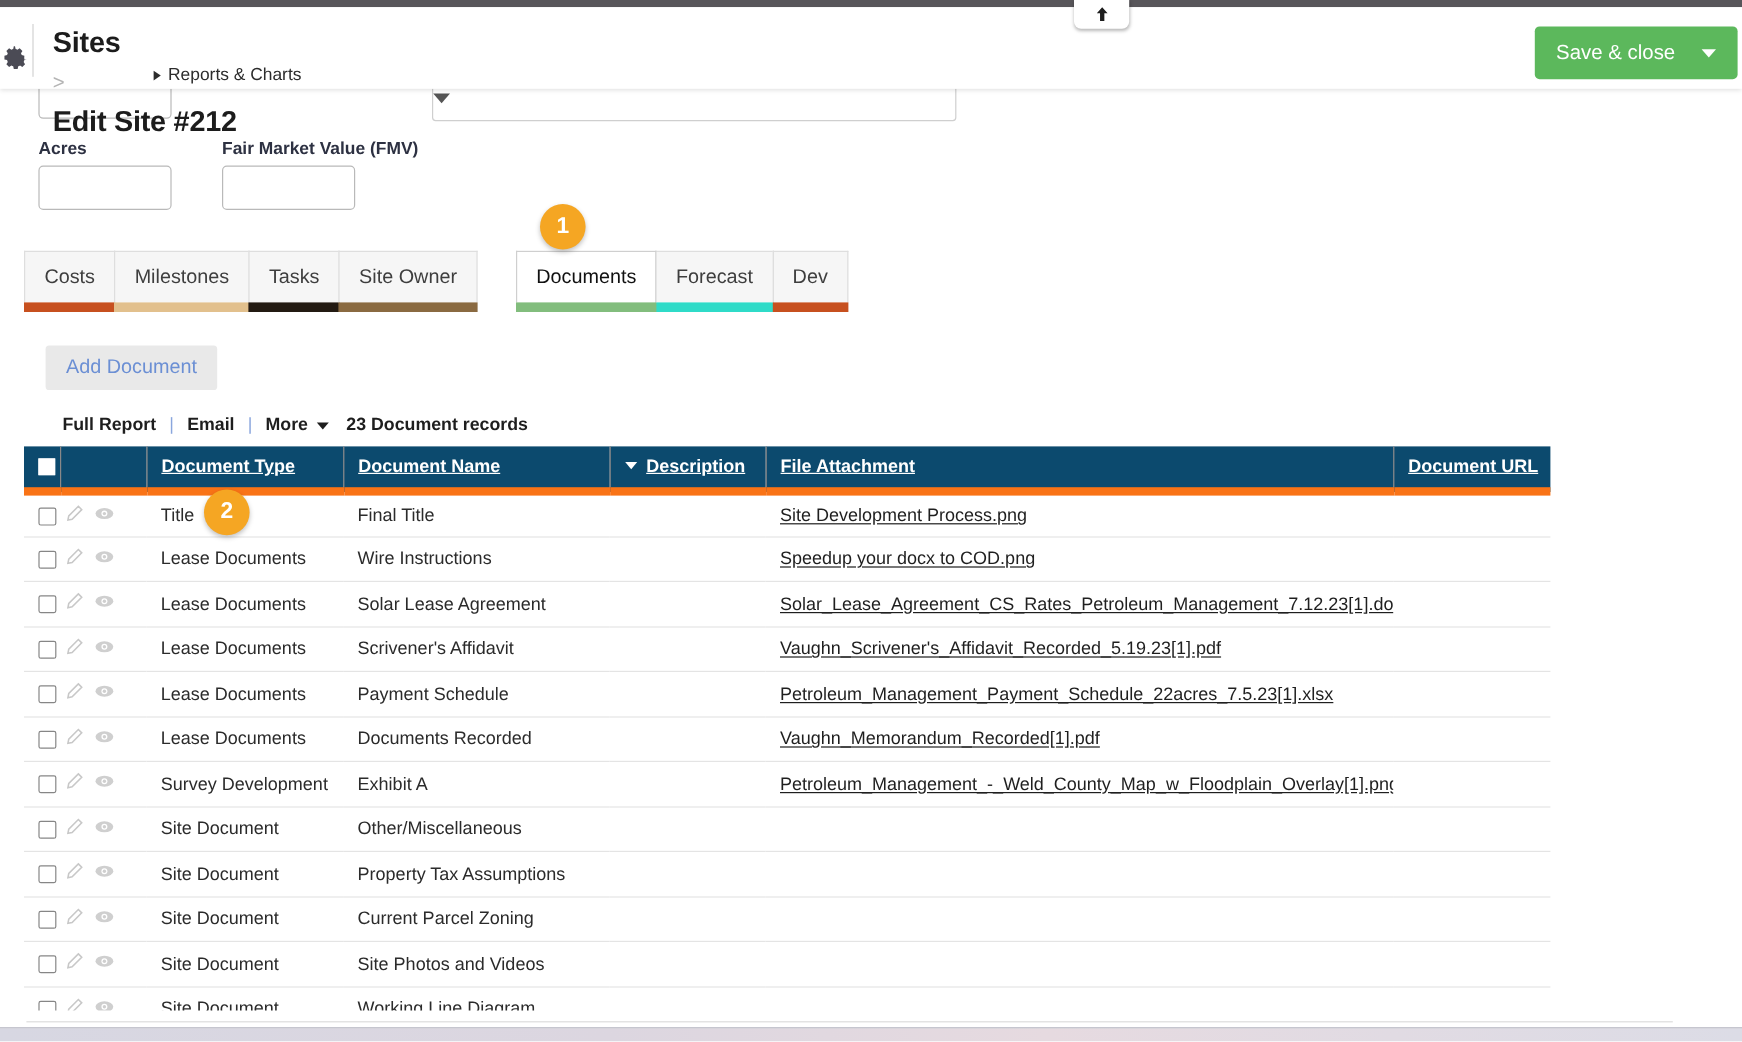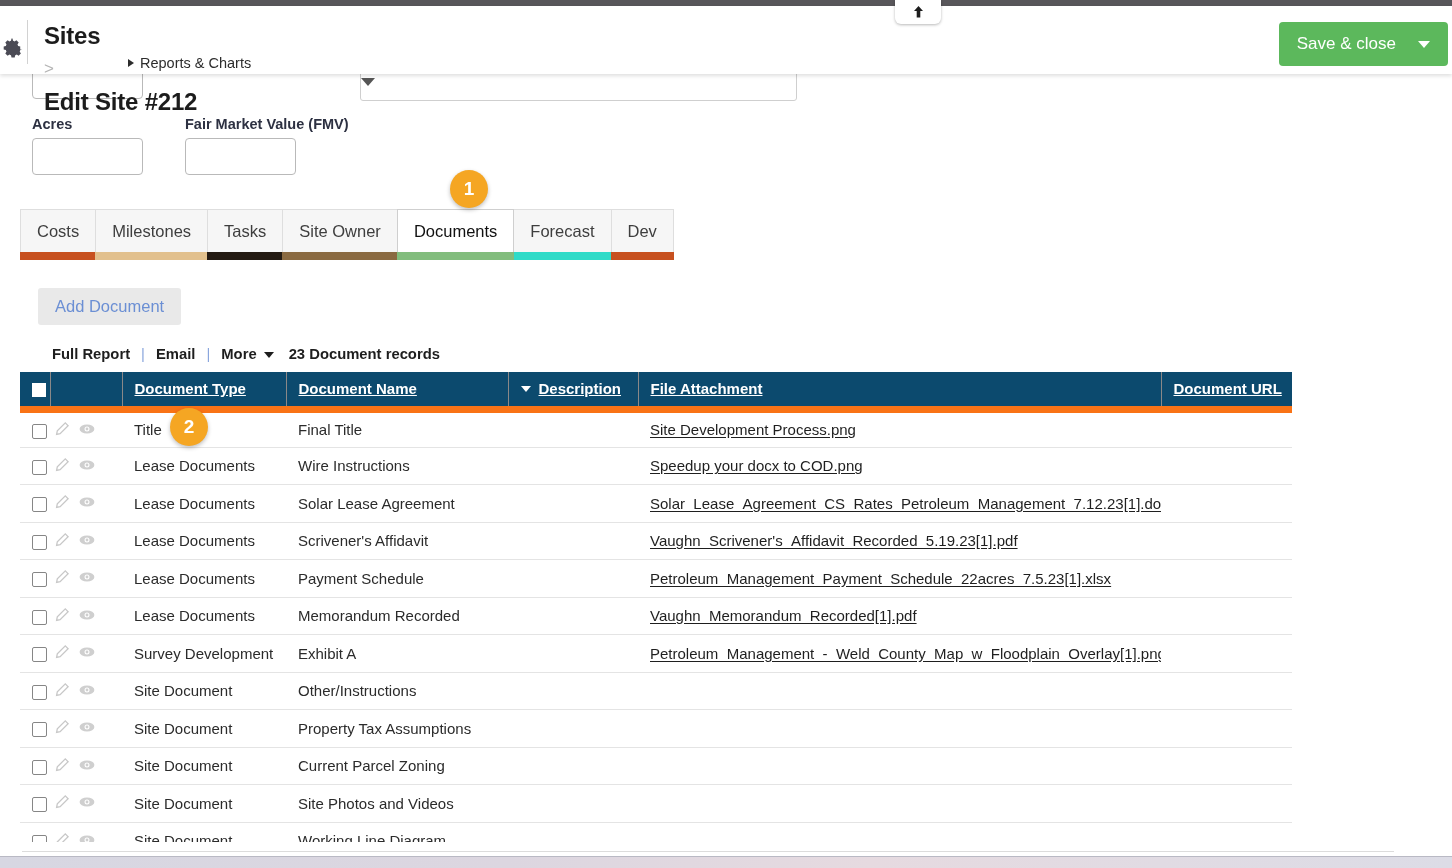--- a/index.html
+++ b/index.html
@@ -119,21 +119,21 @@
     border:1px solid #dedede; border-bottom:none;
     margin-right:-1px;
     height:43px;
     display:flex; align-items:center; justify-content:center;
     padding:0 16px;
     font-size:16.5px; color:#3e3e3e;
     cursor:pointer; user-select:none;
   }
   .tab.active {
     background:#ffffff; color:#111; font-weight:normal;
-    z-index:3; border-color:#cfcfcf;
+    z-index:3; border-color:#cfcfcf;margin-left:33px;
   }
   .tab .bar {
     position:absolute; left:-1px; right:-1px; bottom:-8px; height:8px;
   }
 
   
   .badge {
     position:absolute; width:38px; height:38px; border-radius:50%;
     background:#f5a623; color:#fff;
     display:flex; align-items:center; justify-content:center;
@@ -437,21 +437,21 @@
           <tr>
             <td class="col-chk"><span class="rowchk"></span></td>
             <td class="col-icons icons-cell"><span class="ic-pencil"><svg width="16" height="16" viewBox="0 0 16 16">
                   <path d="M11.3 1.9l2.8 2.8-8 8-3.5.7.7-3.5z" fill="none" stroke="#c8c8c8" stroke-width="1.3"></path>
                 </svg></span><span><svg width="18" height="16" viewBox="0 0 18 16">
                   <ellipse cx="9" cy="8" rx="7.4" ry="4.6" fill="#cfcfcf"></ellipse>
                   <circle cx="9" cy="8" r="2.5" fill="#ffffff"></circle>
                   <circle cx="9" cy="8" r="1.4" fill="#cfcfcf"></circle>
                 </svg></span></td>
             <td class="col-type">Lease Documents</td>
-            <td class="col-name">Memorandum Recorded</td>
+            <td class="col-name">Documents Recorded</td>
             <td class="col-desc"></td>
             <td class="col-file"><span class="filelink">Vaughn_Memorandum_Recorded[1].pdf</span></td>
             <td class="col-url"></td>
           </tr>
           <tr>
             <td class="col-chk"><span class="rowchk"></span></td>
             <td class="col-icons icons-cell"><span class="ic-pencil"><svg width="16" height="16" viewBox="0 0 16 16">
                   <path d="M11.3 1.9l2.8 2.8-8 8-3.5.7.7-3.5z" fill="none" stroke="#c8c8c8" stroke-width="1.3"></path>
                 </svg></span><span><svg width="18" height="16" viewBox="0 0 18 16">
                   <ellipse cx="9" cy="8" rx="7.4" ry="4.6" fill="#cfcfcf"></ellipse>
@@ -467,21 +467,21 @@
           <tr>
             <td class="col-chk"><span class="rowchk"></span></td>
             <td class="col-icons icons-cell"><span class="ic-pencil"><svg width="16" height="16" viewBox="0 0 16 16">
                   <path d="M11.3 1.9l2.8 2.8-8 8-3.5.7.7-3.5z" fill="none" stroke="#c8c8c8" stroke-width="1.3"></path>
                 </svg></span><span><svg width="18" height="16" viewBox="0 0 18 16">
                   <ellipse cx="9" cy="8" rx="7.4" ry="4.6" fill="#cfcfcf"></ellipse>
                   <circle cx="9" cy="8" r="2.5" fill="#ffffff"></circle>
                   <circle cx="9" cy="8" r="1.4" fill="#cfcfcf"></circle>
                 </svg></span></td>
             <td class="col-type">Site Document</td>
-            <td class="col-name">Other/Instructions</td>
+            <td class="col-name">Other/Miscellaneous</td>
             <td class="col-desc"></td>
             <td class="col-file"></td>
             <td class="col-url"></td>
           </tr>
           <tr>
             <td class="col-chk"><span class="rowchk"></span></td>
             <td class="col-icons icons-cell"><span class="ic-pencil"><svg width="16" height="16" viewBox="0 0 16 16">
                   <path d="M11.3 1.9l2.8 2.8-8 8-3.5.7.7-3.5z" fill="none" stroke="#c8c8c8" stroke-width="1.3"></path>
                 </svg></span><span><svg width="18" height="16" viewBox="0 0 18 16">
                   <ellipse cx="9" cy="8" rx="7.4" ry="4.6" fill="#cfcfcf"></ellipse>

